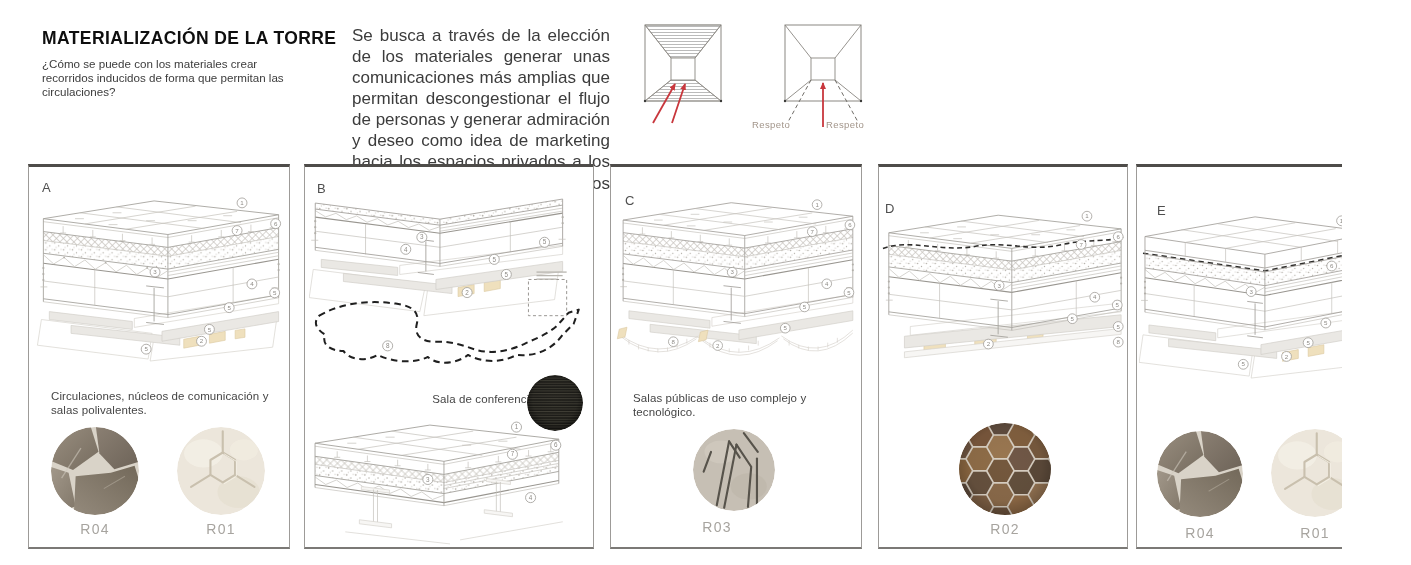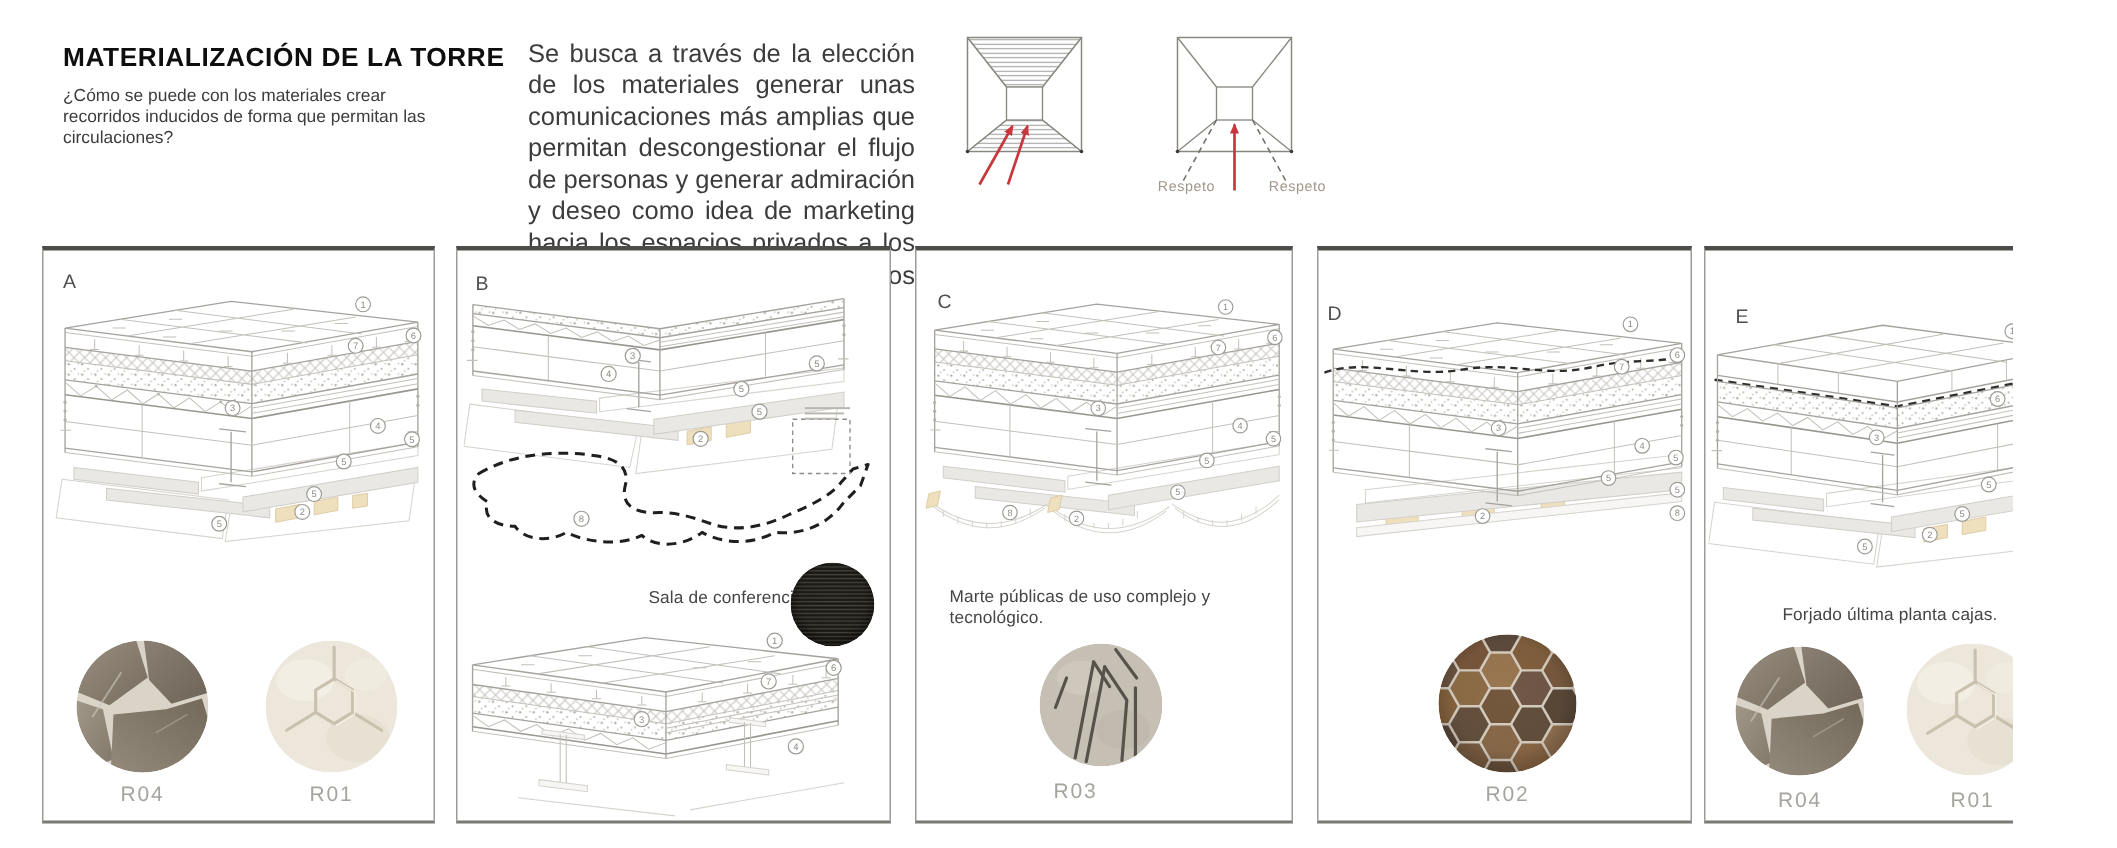--- a/index.html
+++ b/index.html
@@ -7,21 +7,21 @@
         font-family:"Liberation Sans",sans-serif;}
   
   .title{position:absolute;left:42px;top:28px;font-size:17.5px;font-weight:bold;
          color:#0e0e0e;letter-spacing:.4px;}
   .question{position:absolute;left:42px;top:57px;width:252px;font-size:11.6px;
             line-height:1.22;color:#3c3c3c;}
   .intro{position:absolute;left:352px;top:25px;width:258px;font-size:17px;
          line-height:1.24;color:#3c3c3c;text-align:justify;}
   .diag{position:absolute;top:22px;}
   #diag1{left:640px;} #diag2{left:780px;}
-  .resp{position:absolute;top:119px;width:78px;text-align:center;font-size:9.5px;
+  .resp{position:absolute;top:119px;width:78px;font-size:9.5px;
         color:#a2958a;letter-spacing:.4px;}
   #resp-l{left:752px;} #resp-r{left:826px;}
   
   .panel{position:absolute;top:164px;height:385px;background:#fff;box-sizing:border-box;
          border:1px solid #9d9b98;border-top:3px solid #4e4c49;border-bottom:2px solid #7b7976;}
   #panelA{left:28px;width:262px;}
   #panelB{left:304px;width:290px;}
   #panelC{left:610px;width:252px;}
   #panelD{left:878px;width:250px;}
   #panelE{left:1136px;width:246px;}
@@ -208,20 +208,21 @@
         </g>
       <g class="callout">
           <circle cx="168" cy="150" r="5"></circle>
           <text class="ct" x="168" y="152.2">2</text>
         </g>
       <g class="callout">
           <circle cx="112" cy="158" r="5"></circle>
           <text class="ct" x="112" y="160.2">5</text>
         </g>
     </svg>
+    <div class="caption" style="left:22px;top:222px;width:228px">Circulaciones, núcleos de comunicación y salas polivalentes.</div>
     <svg class="sample" style="left:22px;top:260px" width="88" height="88" viewBox="0 0 100 100">
       <g clip-path="url(#clipc)">
         <rect width="100" height="100" fill="#d9d3c8"></rect>
         <polygon points="-6,-10 44,-4 54,28 25,49 -9,35" fill="url(#g1)"></polygon>
         <polygon points="50,-8 108,-4 105,38 72,48 55,30" fill="url(#g2)"></polygon>
         <polygon points="-10,42 20,52 28,90 -8,104" fill="url(#g3)"></polygon>
         <polygon points="28,56 68,52 95,44 108,86 62,108 26,98" fill="url(#g4)"></polygon>
         <path d="M12,58 L34,24" stroke="#cfc8bc" stroke-width="1.5" opacity="0.6" fill="none"></path>
         <path d="M60,70 L84,56" stroke="#bdb5a8" stroke-width="1.2" opacity="0.5" fill="none"></path>
       </g>
@@ -437,21 +438,21 @@
         </g>
       <g class="callout">
           <circle cx="60" cy="152" r="5"></circle>
           <text class="ct" x="60" y="154.2">8</text>
         </g>
       <g class="callout">
           <circle cx="106" cy="156" r="5"></circle>
           <text class="ct" x="106" y="158.2">2</text>
         </g>
     </svg>
-    <div class="caption" style="left:22px;top:224px;width:220px">Marte públicas de uso complejo y tecnológico.</div>
+    <div class="caption" style="left:22px;top:224px;width:220px">Salas públicas de uso complejo y tecnológico.</div>
     <svg class="sample" style="left:82px;top:262px" width="82" height="82" viewBox="0 0 100 100">
       <g clip-path="url(#clipc)">
         <rect width="100" height="100" fill="#c6bfb4"></rect>
         <ellipse cx="34" cy="28" rx="20" ry="14" fill="#cfc9be" opacity="0.8"></ellipse>
         <ellipse cx="68" cy="70" rx="22" ry="16" fill="#bcb5a9" opacity="0.6"></ellipse>
         <g fill="none" stroke="#57534b" stroke-width="2.6" stroke-linecap="round" stroke-linejoin="round">
           <path d="M29,93 L44,15"></path>
             <path d="M38,96 L53,19"></path>
             <path d="M53,19 L71,46 L67,95"></path>
           <path d="M44,15 L57,35"></path>
@@ -633,21 +634,20 @@
         </g>
       <g class="callout">
           <circle cx="150" cy="150" r="5"></circle>
           <text class="ct" x="150" y="152.2">2</text>
         </g>
       <g class="callout">
           <circle cx="106" cy="158" r="5"></circle>
           <text class="ct" x="106" y="160.2">5</text>
         </g>
     </svg>
-    <div class="caption" style="left:8px;top:236px;width:230px;text-align:center">Forjado última planta cajas.</div>
     <svg class="sample" style="left:20px;top:264px" width="86" height="86" viewBox="0 0 100 100">
       <g clip-path="url(#clipc)">
         <rect width="100" height="100" fill="#d9d3c8"></rect>
         <polygon points="-6,-10 44,-4 54,28 25,49 -9,35" fill="url(#g1)"></polygon>
         <polygon points="50,-8 108,-4 105,38 72,48 55,30" fill="url(#g2)"></polygon>
         <polygon points="-10,42 20,52 28,90 -8,104" fill="url(#g3)"></polygon>
         <polygon points="28,56 68,52 95,44 108,86 62,108 26,98" fill="url(#g4)"></polygon>
         <path d="M12,58 L34,24" stroke="#cfc8bc" stroke-width="1.5" opacity="0.6" fill="none"></path>
         <path d="M60,70 L84,56" stroke="#bdb5a8" stroke-width="1.2" opacity="0.5" fill="none"></path>
       </g>

